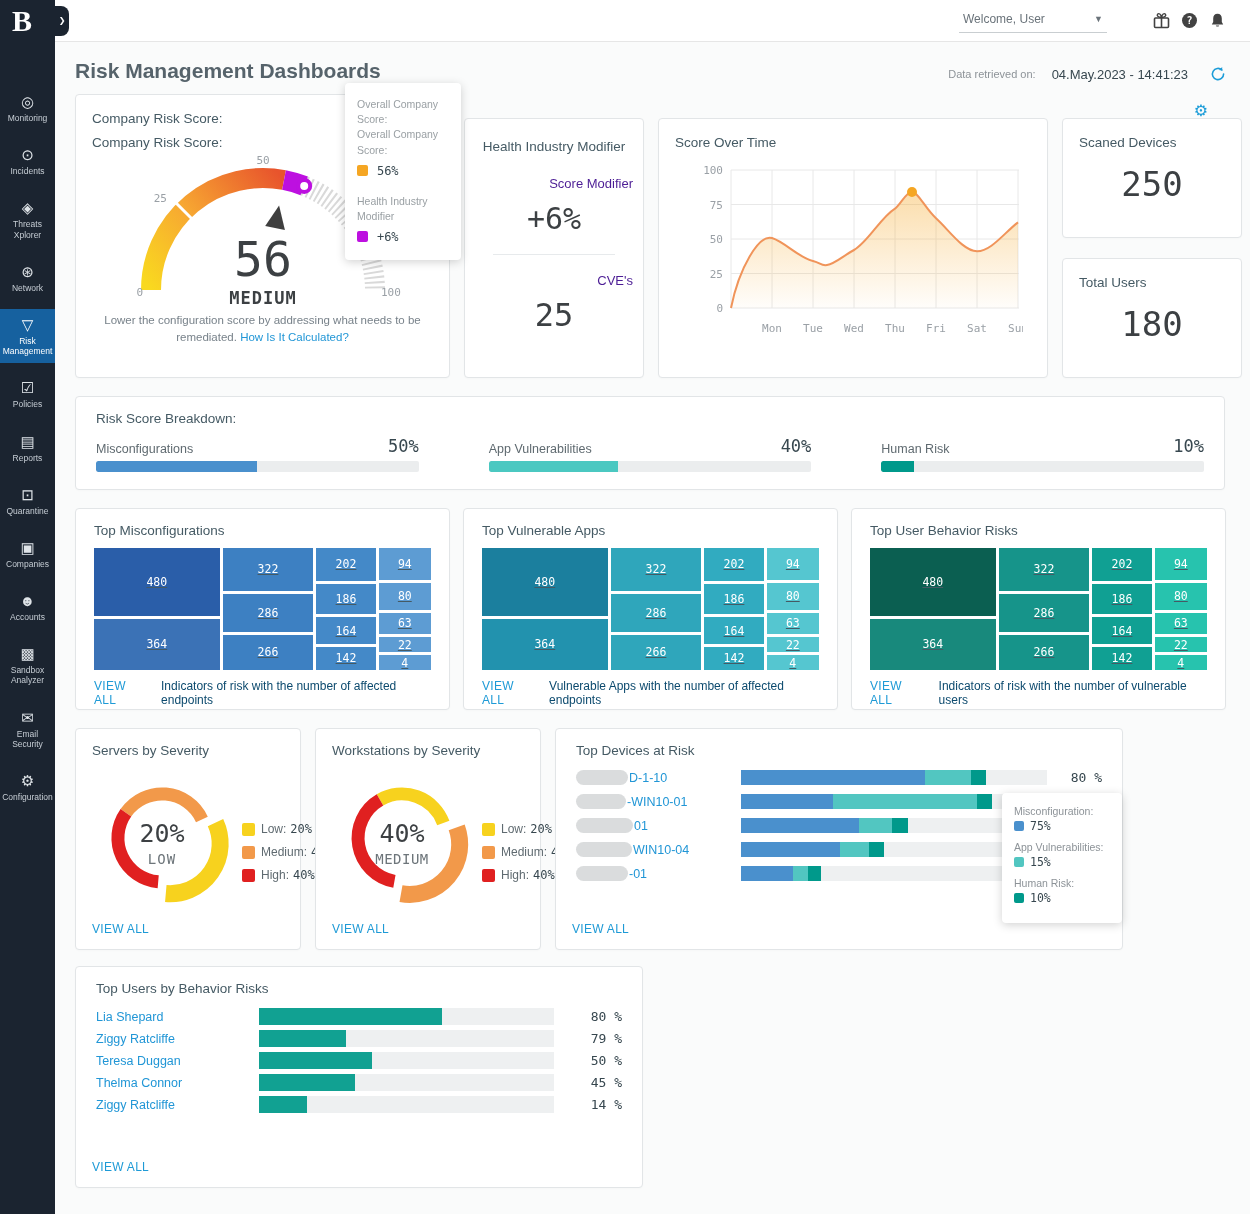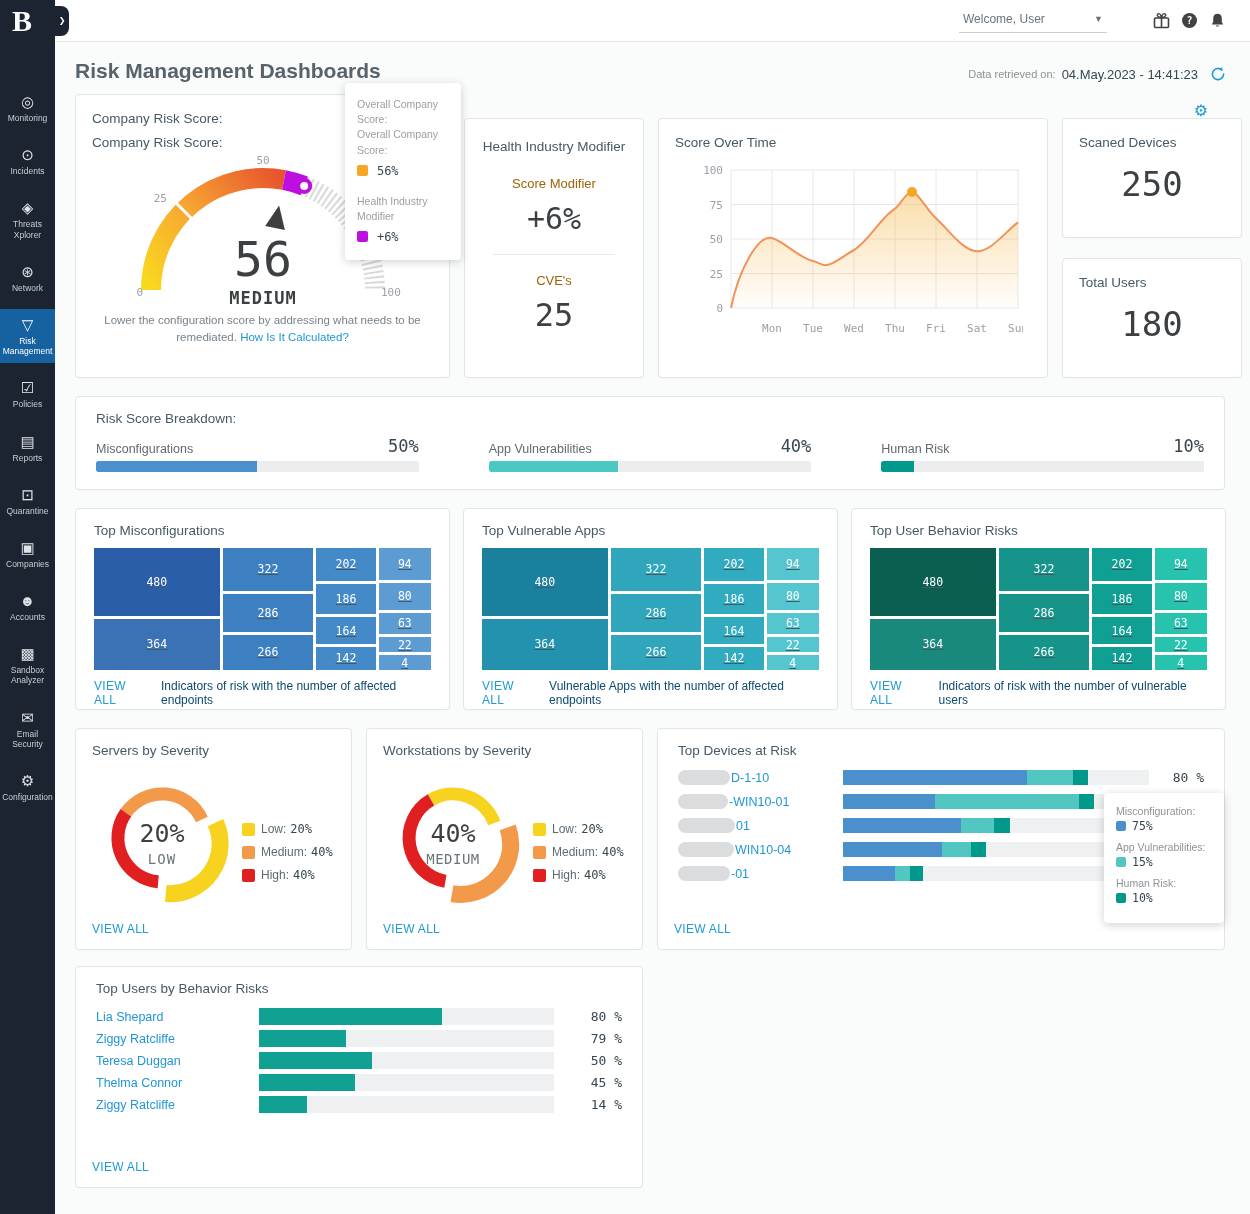--- a/index.html
+++ b/index.html
@@ -54,21 +54,21 @@
   .tb-icon { width:17px; height:17px; cursor:pointer; }
   .tb-icon svg { width:17px; height:17px; display:block; }
 
   
   .content { position:absolute; left:55px; top:43px; right:0; bottom:0; background:#fafbfb; }
   .page-head {
     display:flex; justify-content:space-between; align-items:baseline;
     padding:16px 24px 0 20px;
   }
   .page-title { font-size:21px; color:#56636b; font-weight:700; }
-  .retrieved { display:flex; align-items:center; gap:6px; font-size:11px; color:#8d9398; }
+  .retrieved { display:flex; align-items:center; gap:16px; font-size:11px; color:#8d9398; }
   .retrieved .val { color:#37474f; font-weight:normal; font-size:13px; }
   .refresh-btn { cursor:pointer; margin-left:6px; }
   .refresh-btn svg { width:16px; height:16px; display:block; }
 
   .gear-btn {
     position:absolute; right:42px; top:58px; color:#1b9cd8; font-size:16px; cursor:pointer; z-index:5;
   }
 
   .rows-wrap { padding:0 0 0 20px; }
   .card {
@@ -80,21 +80,21 @@
   .caption { color:#0c4a6e; font-size:12px; margin-left:14px; }
 
   
   .row1 { position:relative; display:flex; gap:14px; margin-top:11px; align-items:flex-start; }
   .card-risk { width:375px; height:284px; padding:16px 16px 12px; }
   .card-risk .rs-title { margin-bottom:9px; }
   .gauge-wrap { margin:-6px auto 0; width:300px; }
   .gauge-desc { text-align:center; font-size:11.5px; color:#78828a; line-height:1.45; margin-top:-4px; }
   .gauge-desc a { color:#2196d6; text-decoration:none; cursor:pointer; }
   .card-health { width:180px; height:260px; margin-top:24px; padding:20px 10px; text-align:center; }
-  .card-health .hm-sub { font-size:13px; color:#a16207; margin-top:22px; }
+  .card-health .hm-sub { font-size:13px; color:#4c1d95; margin-top:22px;text-align:right; }
   .card-health .hm-big { font-size:30px; color:#3c4043; margin-top:10px; }
   .card-health .divider { border-top:1px solid #e7eaec; margin:18px 18px; }
   .card-health .cve-big { font-size:32px; color:#3c4043; margin-top:8px; }
   .card-sot { width:390px; height:260px; margin-top:24px; padding:16px; }
   .stats-col { width:180px; margin-top:24px; display:flex; flex-direction:column; gap:20px; }
   .stat-card { height:120px; padding:16px; }
   .stat-card .stat-num { font-size:34px; color:#3c4043; text-align:center; margin-top:14px; }
 
   .score-tooltip {
     position:absolute; left:270px; top:-11px; width:116px; z-index:8;
@@ -122,21 +122,21 @@
   .treemap { display:flex; gap:3px; height:122px; margin-top:10px; }
   .tm-col { display:flex; flex-direction:column; gap:3px;text-decoration:underline; }
   .tm-cell {
     color:#fff; font-family:"DejaVu Sans Mono", monospace; font-size:11.5px;
     display:flex; align-items:center; justify-content:center; min-height:15px; cursor:pointer;
   }
   .tm-footer { margin-top:9px; display:flex; align-items:baseline; }
 
   
   .row4 { display:flex; gap:14px; margin-top:18px; }
-  .donut-card { width:277px; height:222px; padding:14px 16px; position:relative; }
+  .donut-card { width:226px; height:222px; padding:14px 16px; position:relative; }
   .donut-flex { display:flex; margin-top:2px; }
   .donut-svg { width:150px; height:160px; }
   .legend { margin-top:62px; display:flex; flex-direction:column; gap:9px; }
   .legend-item { display:flex; align-items:center; font-size:12px; color:#5f6a70; white-space:nowrap; }
   .legend-item .swatch { width:13px; height:13px; }
   .legend-item .lg-val { font-size:12px; color:#37474f; margin-left:4px; }
   .donut-card .view-all, .devices-card .view-all, .users-card .view-all {
     position:absolute; left:16px; bottom:13px;
   }
   .devices-card { width:568px; height:222px; padding:14px 20px; position:relative; }

